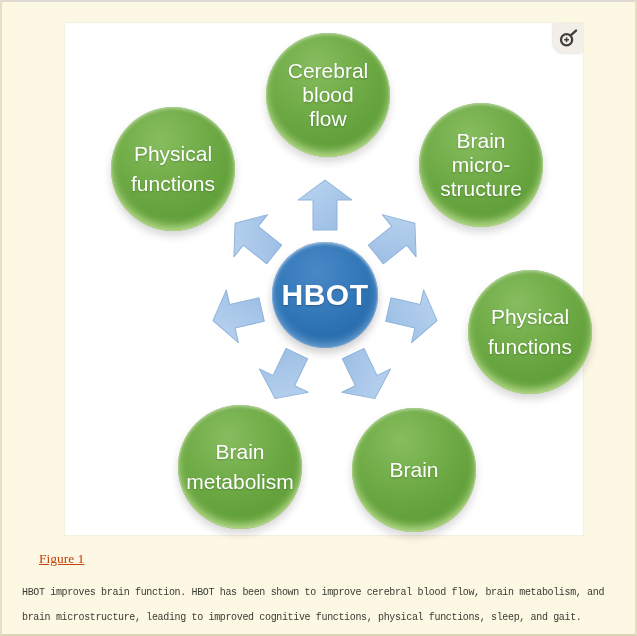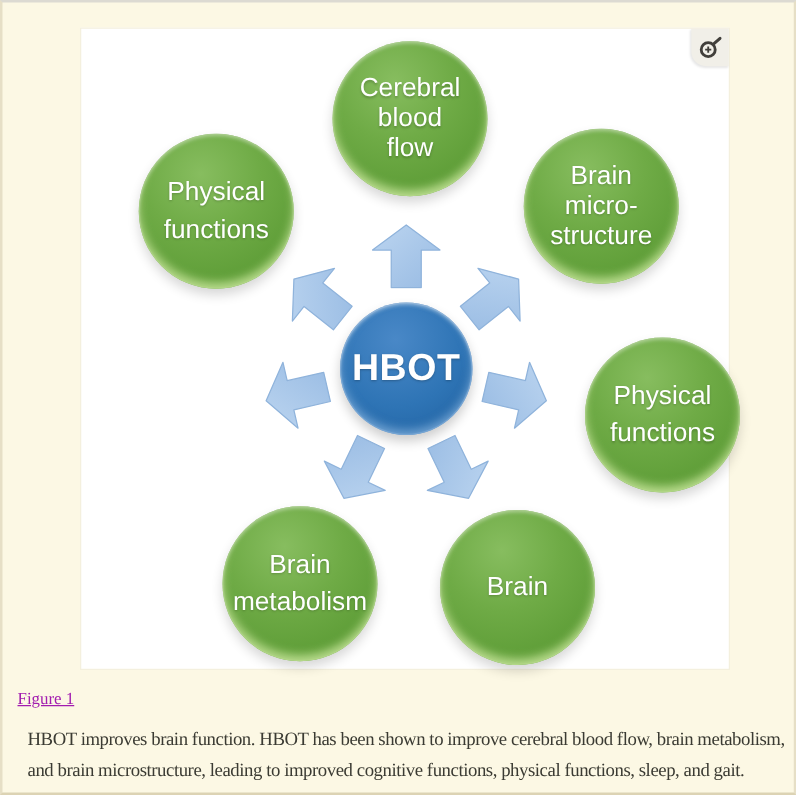--- a/index.html
+++ b/index.html
@@ -103,33 +103,33 @@
   .arrow-top-right    { transform: rotate(51.4deg)   translateY(-90px); }
   .arrow-right        { transform: rotate(102.9deg)  translateY(-90px); }
   .arrow-bottom-right { transform: rotate(154.3deg)  translateY(-90px); }
   .arrow-bottom-left  { transform: rotate(205.7deg)  translateY(-90px); }
   .arrow-left         { transform: rotate(257.1deg)  translateY(-90px); }
   .arrow-top-left     { transform: rotate(308.6deg)  translateY(-90px); }
 
   
   .figure-link {
     position: absolute;
-    left: 12px; top: 549px;
+    left: 37px; top: 549px;
     font-family: "Liberation Serif", serif;
     font-size: 13.5px;
-    color: #a21caf;
+    color: #c2410c;
     text-decoration: underline;
     cursor: pointer;
   }
   .caption {
     position: absolute;
     left: 20px; top: 578px;
     width: 607px;
-    font-family: Liberation Serif, serif;
-    font-size: 15px;
+    font-family: Liberation Mono, monospace;
+    font-size: 10px;
     line-height: 25px;
     letter-spacing: -0.35px;
     color: #3B3B33;
   }
 </style>
 </head>
 <body>
 
 <svg width="0" height="0" style="position:absolute" aria-hidden="true">
   <defs>

